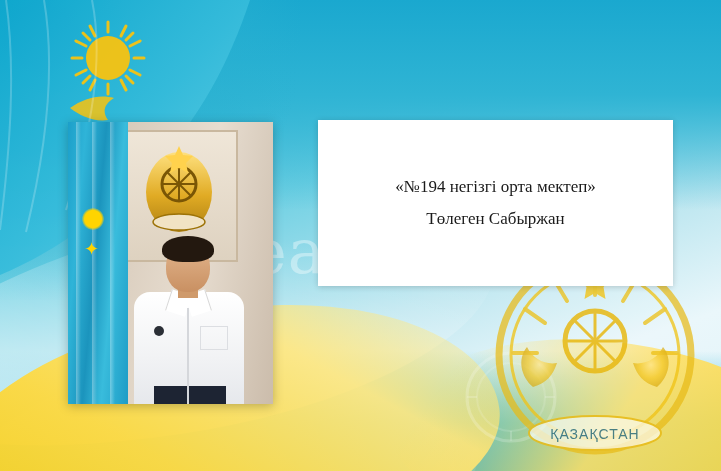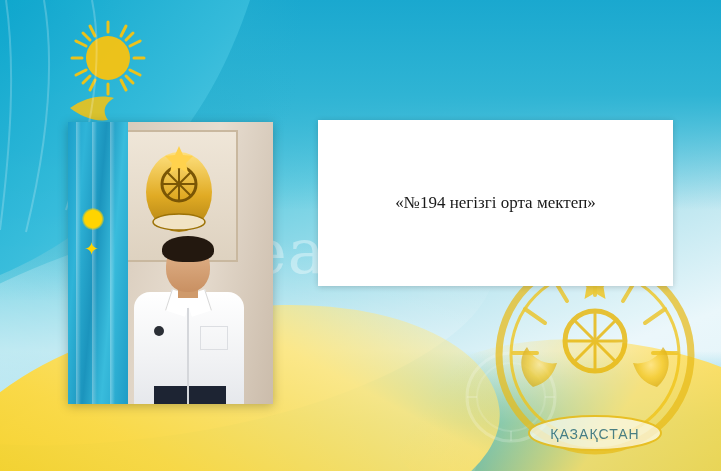--- a/index.html
+++ b/index.html
@@ -332,15 +332,16 @@
         <div class="boy-logo"></div>
         <div class="boy-neck"></div>
         <div class="boy-head"></div>
         <div class="boy-hair"></div>
       </div>
     </div>
   </div>
 
   <div class="card">
     <div class="line">«№194 негізгі орта мектеп»</div>
+    <div class="line">Төлеген Сабыржан</div>
   </div>
 
 </div>
 
 </body></html>

